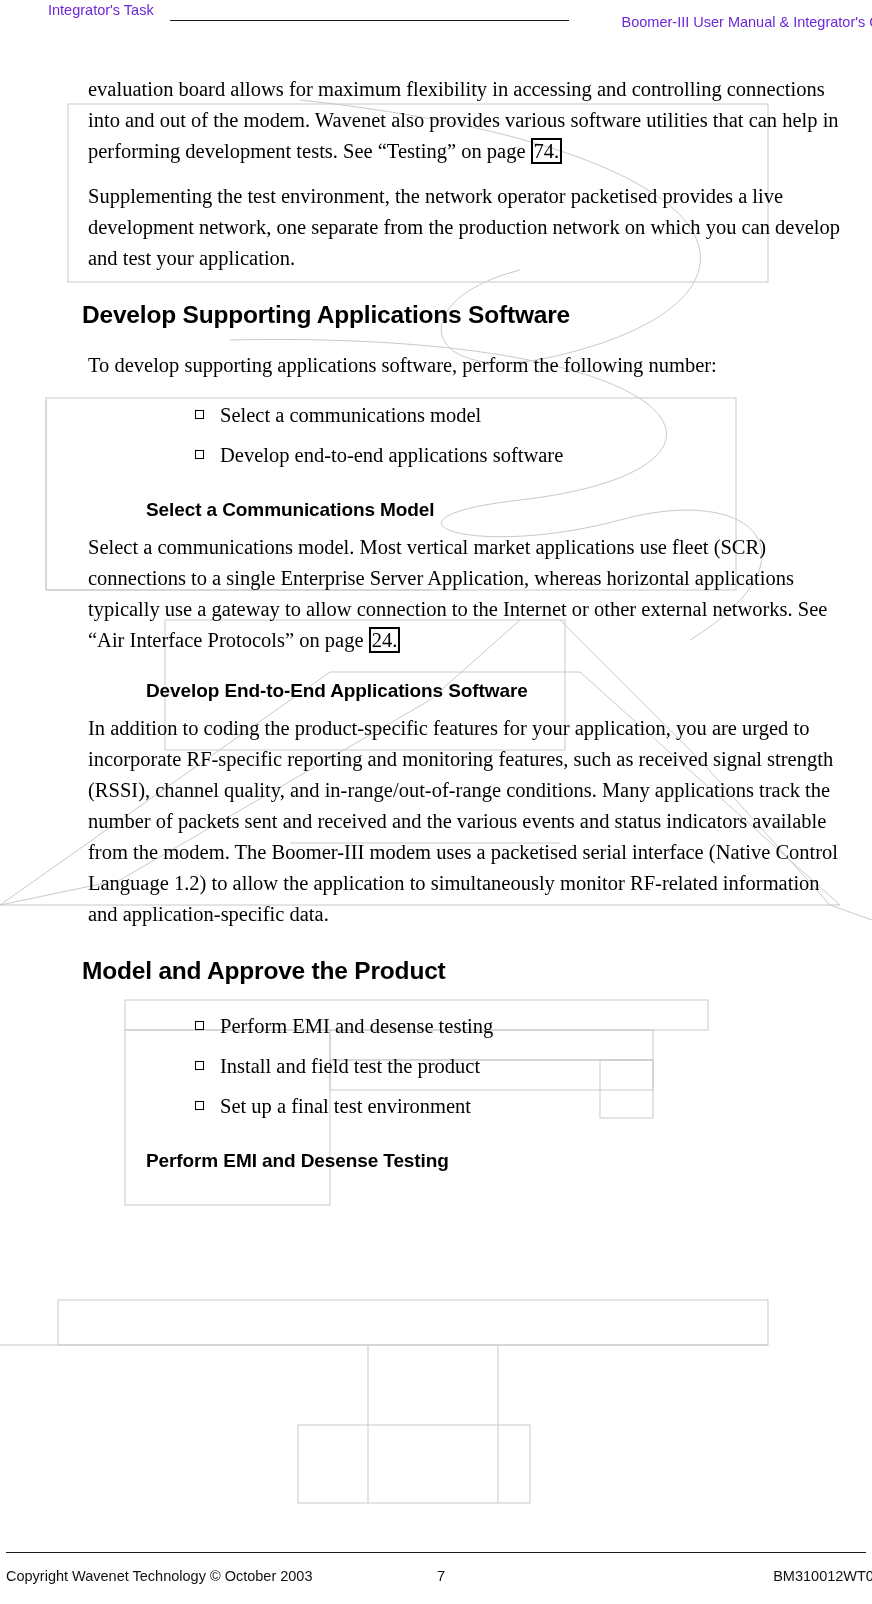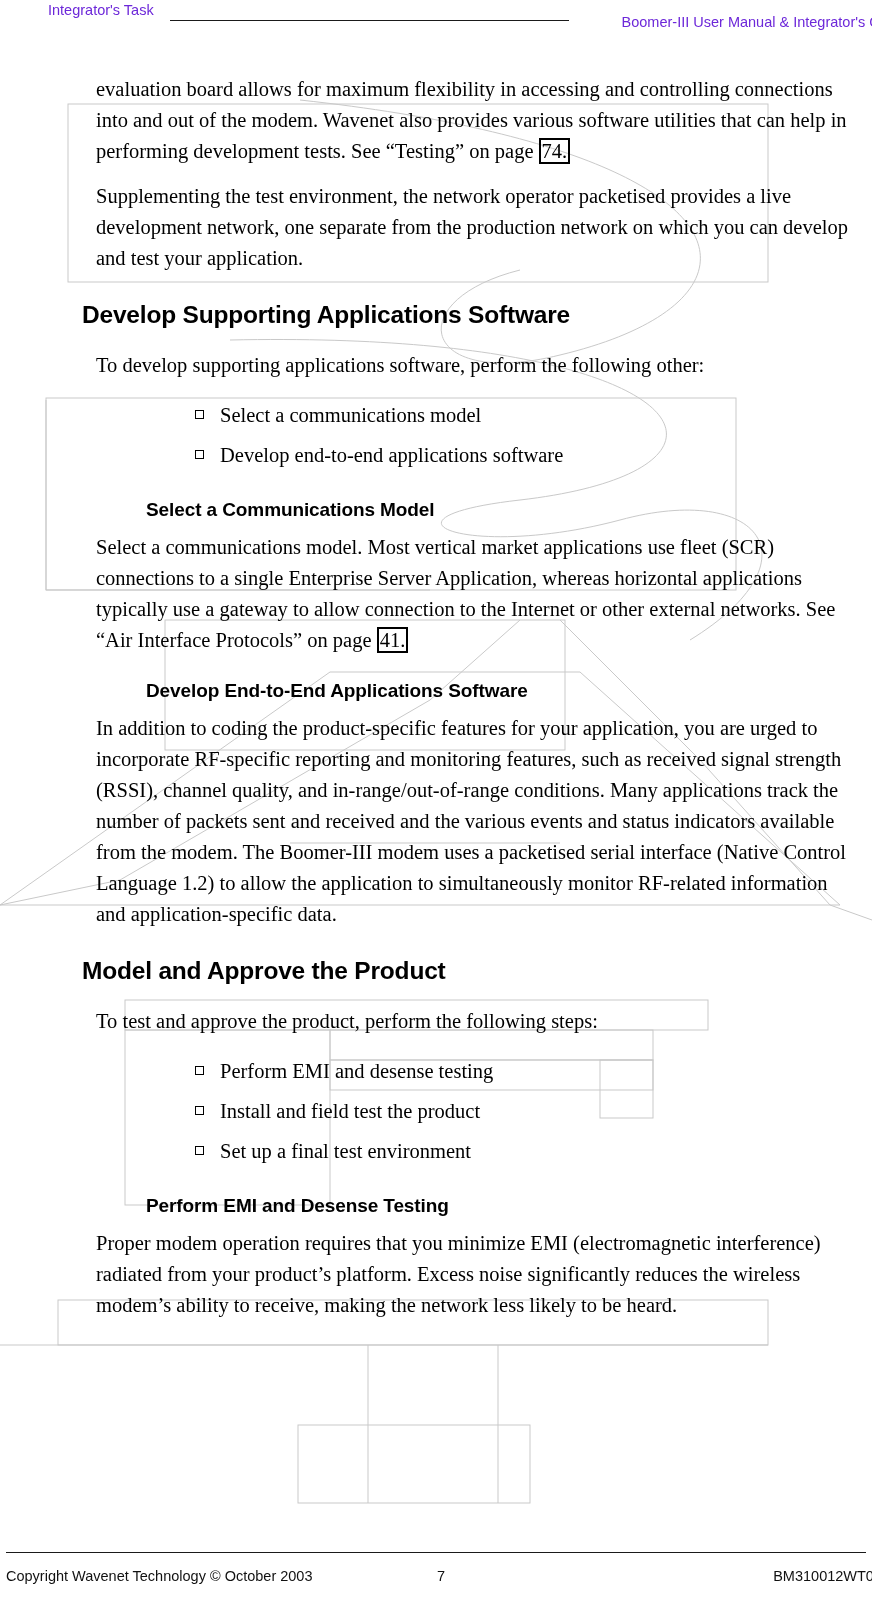--- a/index.html
+++ b/index.html
@@ -63,21 +63,21 @@
   
   #content {
     position: absolute;
     left: 0;
     top: 74px;
     width: 872px;
     z-index: 2;
   }
 
   p.body, p.bullet-intro {
-    margin: 0 0 14px 8px;
+    margin: 0 0 14px 0;
     padding: 0 22px 0 88px;
     font-size: 20.5px;
     line-height: 31px;
     text-align: left;
   }
 
   h1.sect {
     margin: 26px 0 20px 4px;
     padding: 0 22px 0 78px;
     font-family: "Liberation Sans", "DejaVu Sans", sans-serif;
@@ -196,63 +196,61 @@
   </div>
 
   <div id="content">
 
     <p class="body"><span>evaluation board allows for maximum flexibility in accessing and controlling connections into and out of the modem. Wavenet also provides various software utilities that can help in performing development tests. See “Testing” on page </span><span class="xref">74.</span></p>
 
     <p class="body">Supplementing the test environment, the network operator packetised provides a live development network, one separate from the production network on which you can develop and test your application.</p>
 
     <h1 class="sect">Develop Supporting Applications Software</h1>
 
-    <p class="bullet-intro">To develop supporting applications software, perform the following other:</p>
+    <p class="bullet-intro">To develop supporting applications software, perform the following number:</p>
 
     <ul class="checklist">
       <li>
         <span class="sq"></span>
         <span>Select a communications model</span>
       </li>
       <li>
         <span class="sq"></span>
         <span>Develop end-to-end applications software</span>
       </li>
     </ul>
 
     <h2 class="subsect">Select a Communications Model</h2>
 
-    <p class="body"><span>Select a communications model. Most vertical market applications use fleet (SCR) connections to a single Enterprise Server Application, whereas horizontal applications typically use a gateway to allow connection to the Internet or other external networks. See “Air Interface Protocols” on page </span><span class="xref">41.</span></p>
+    <p class="body"><span>Select a communications model. Most vertical market applications use fleet (SCR) connections to a single Enterprise Server Application, whereas horizontal applications typically use a gateway to allow connection to the Internet or other external networks. See “Air Interface Protocols” on page </span><span class="xref">24.</span></p>
 
     <h2 class="subsect">Develop End-to-End Applications Software</h2>
 
     <p class="body">In addition to coding the product-specific features for your application, you are urged to incorporate RF-specific reporting and monitoring features, such as received signal strength (RSSI), channel quality, and in-range/out-of-range conditions. Many applications track the number of packets sent and received and the various events and status indicators available from the modem. The Boomer-III modem uses a packetised serial interface (Native Control Language 1.2) to allow the application to simultaneously monitor RF-related information and application-specific data.</p>
 
     <h1 class="sect">Model and Approve the Product</h1>
 
-    <p class="bullet-intro">To test and approve the product, perform the following steps:</p>
 
     <ul class="checklist">
       <li>
         <span class="sq"></span>
         <span>Perform EMI and desense testing</span>
       </li>
       <li>
         <span class="sq"></span>
         <span>Install and field test the product</span>
       </li>
       <li>
         <span class="sq"></span>
         <span>Set up a final test environment</span>
       </li>
     </ul>
 
     <h2 class="subsect">Perform EMI and Desense Testing</h2>
 
-    <p class="body">Proper modem operation requires that you minimize EMI (electromagnetic interference) radiated from your product’s platform. Excess noise significantly reduces the wireless modem’s ability to receive, making the network less likely to be heard.</p>
 
   </div>
 
   <div id="running-footer">
     <div id="ftr-rule"></div>
     <span id="ftr-left">Copyright Wavenet Technology © October 2003</span>
     <span id="ftr-center">7</span>
     <span id="ftr-right">BM310012WT04</span>
   </div>
 

